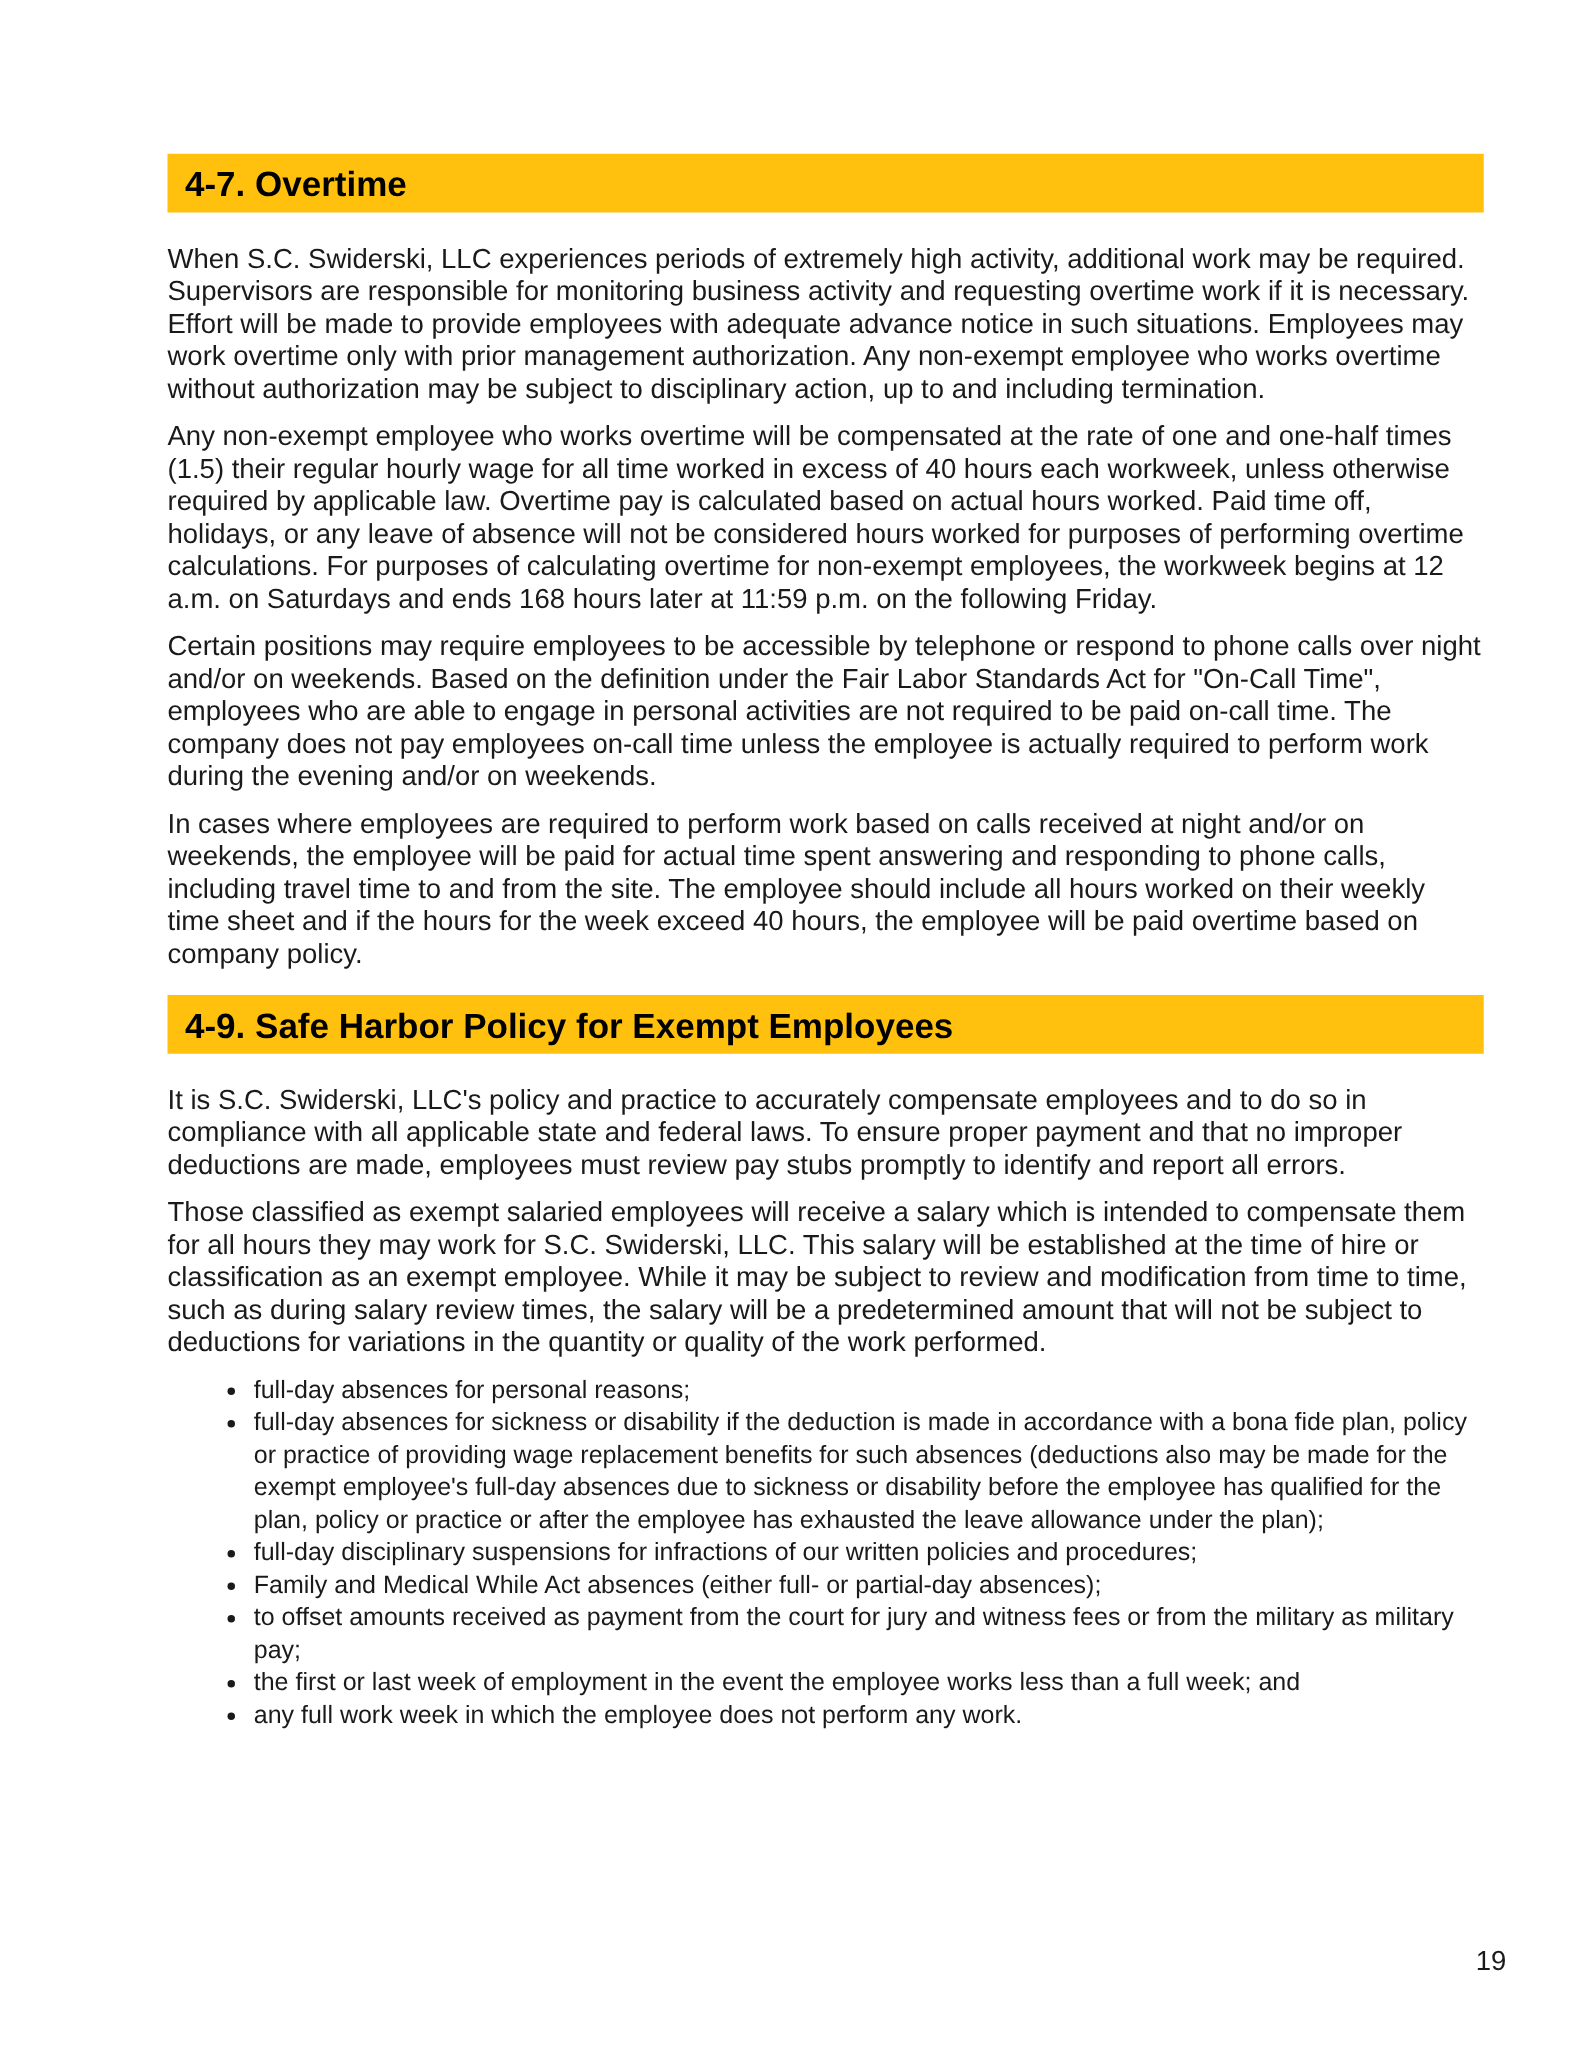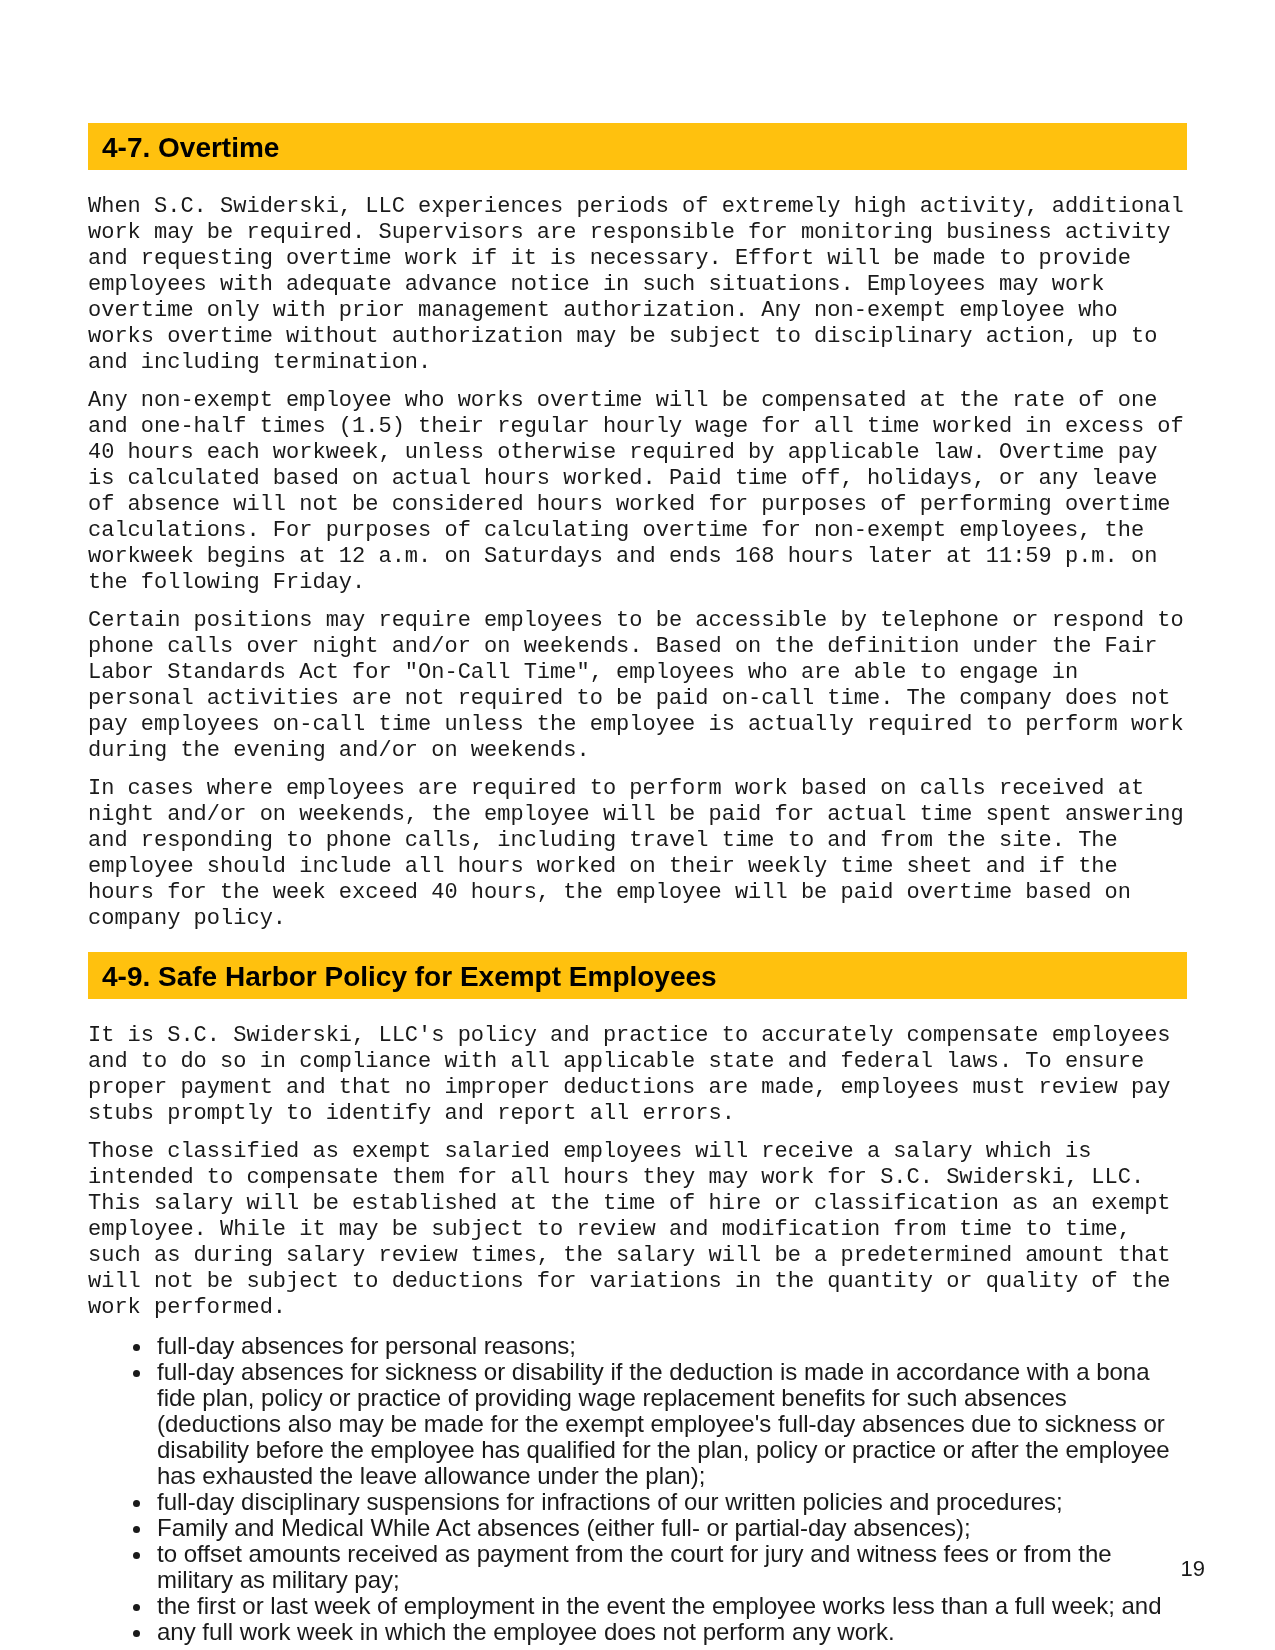--- a/index.html
+++ b/index.html
@@ -6,45 +6,45 @@
   html, body { background: #ffffff; }
   .page {
     position: relative;
     width: 1275px;
     height: 1650px;
     margin: 0 auto;
     background: #ffffff;
     font-family: "Liberation Sans", "DejaVu Sans", sans-serif;
     color: #1a1a1a;
     overflow: hidden;
+    padding-left: 46px;
   }
   .content { padding: 123px 88px 0 88px; }
   .section-title {
     background: #FFC10E;
     min-height: 47px;
     display: flex;
     align-items: center;
     padding: 2px 14px 0 14px;
     font-size: 28px;
     font-weight: bold;
     color: #000000;
     margin-bottom: 24px;
   }
   .section:not(:first-child) .section-title { margin-top: 20px; }
   .para {
     font-size: 22px;
     line-height: 26px;
     margin-bottom: 12px;
     color: #1a1a1a;
-    font-family: Liberation Mono, monospace;
   }
   .bullets {
     margin: 12px 0 5px 46px;
     padding-left: 20px;
-    font-size: 24px;
+    font-size: 20px;
     line-height: 26px;
     list-style: disc;
   }
   .bullets li { padding-left: 3px; }
   .page-number {
     position: absolute;
     top: 1556px;
     right: 70px;
     font-size: 22px;
     color: #1a1a1a;

